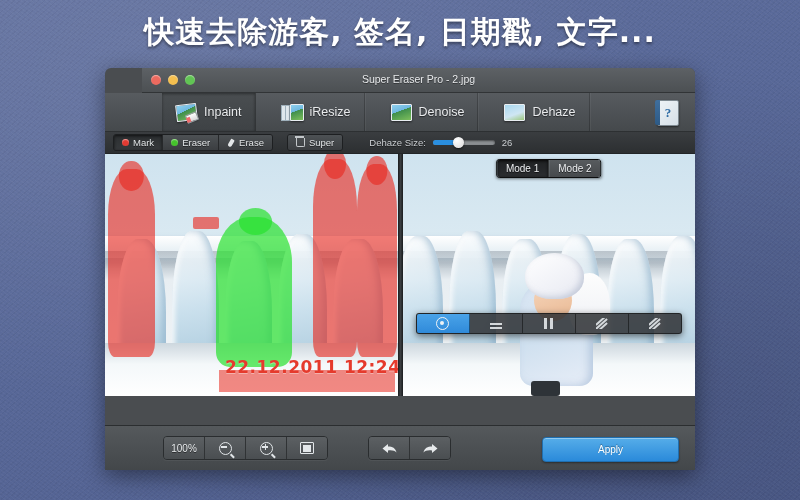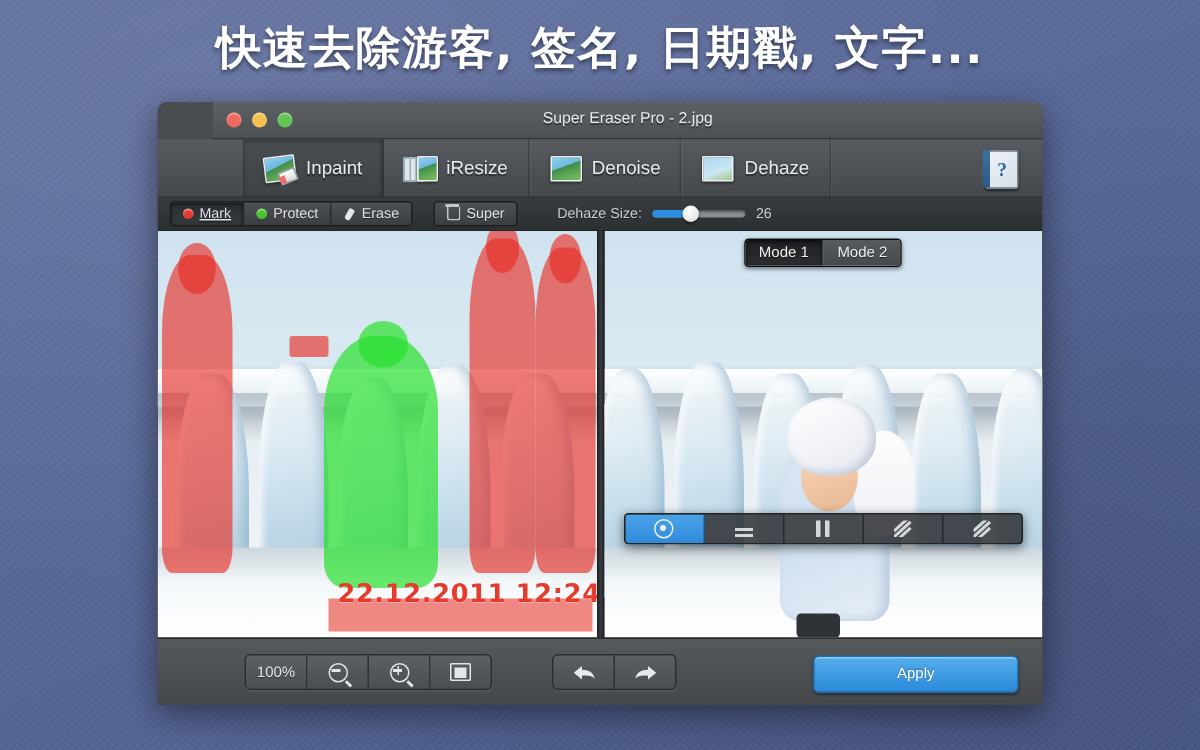--- a/index.html
+++ b/index.html
@@ -49,21 +49,21 @@
   .light{width:10px;height:10px;border-radius:50%;box-shadow:inset 0 1px 1px rgba(255,255,255,.45);}
   .l-red{background:#ec6a5f;} .l-yellow{background:#f4bf4f;} .l-green{background:#61c454;}
   #win-title{
     position:absolute;left:0;right:0;top:5px;text-align:center;
     font-size:10.5px;color:#e6e8ea;text-shadow:0 1px 0 rgba(0,0,0,.4);
   }
   
   #toolbar{
     height:38px;flex:0 0 38px;display:flex;align-items:stretch;
     background:linear-gradient(#575b5f,#45494c);
-    border-bottom:1px solid #2d3032;position:relative;
+    border-bottom:1px solid #2d3032;position:relative;gap:12px;
   }
   .tab{
     display:flex;align-items:center;gap:7px;padding:0 13px;cursor:default;
     color:#e8eaec;font-size:12.5px;text-shadow:0 1px 1px rgba(0,0,0,.55);
     border-right:1px solid rgba(0,0,0,.22);
     box-shadow:1px 0 0 rgba(255,255,255,.05);
   }
   .tab:first-child{margin-left:57px;}
   .tab.active{background:linear-gradient(#4a4e51,#3e4245);box-shadow:inset 0 1px 3px rgba(0,0,0,.4);}
   .ticon{width:22px;height:18px;position:relative;flex:0 0 22px;}
@@ -102,21 +102,21 @@
     background:linear-gradient(#3a3d40,#2c2f31);
     border-bottom:1px solid #222527;padding-left:8px;position:relative;
   }
   .seg{display:flex;border:1px solid #1d1f21;border-radius:3px;overflow:hidden;height:15px;}
   .seg .sb{
     display:flex;align-items:center;gap:4px;padding:0 8px;font-size:9.5px;color:#dfe2e4;
     background:linear-gradient(#4d5154,#3b3e41);border-right:1px solid #26282a;cursor:pointer;
     text-shadow:0 1px 0 rgba(0,0,0,.5);
   }
   .seg .sb:last-child{border-right:none;}
-  .seg .sb.on{background:linear-gradient(#2c2f31,#36393c);box-shadow:inset 0 1px 3px rgba(0,0,0,.65);text-decoration:underline;}
+  .seg .sb.on{background:linear-gradient(#2c2f31,#36393c);box-shadow:inset 0 1px 3px rgba(0,0,0,.65);}
   .dot{width:7px;height:7px;border-radius:50%;box-shadow:inset 0 1px 1px rgba(255,255,255,.5);}
   .dot.red{background:#e23a32;} .dot.green{background:#45c32c;}
   .pen{width:8px;height:8px;position:relative;}
   .pen:after{content:"";position:absolute;left:2px;top:0;width:4px;height:8px;background:#e4e7e9;
     transform:rotate(30deg);border-radius:1px 1px 2px 2px;}
   .trash{width:7px;height:8px;border:1px solid #c3c7ca;border-top:none;border-radius:0 0 2px 2px;position:relative;}
   .trash:before{content:"";position:absolute;left:-2px;top:-2px;width:9px;height:1.5px;background:#c3c7ca;}
   #clear-btn{margin-left:14px;}
   #marker-wrap{display:flex;align-items:center;gap:7px;margin-left:26px;}
   #marker-label{font-size:9.5px;color:#c9cdd0;text-shadow:0 1px 0 rgba(0,0,0,.5);}
@@ -206,21 +206,21 @@
   .ico-dash{width:12px;height:2px;background:#d4d8db;box-shadow:0 4px 0 #d4d8db;}
   .ico-pause{width:9px;height:11px;position:relative;}
   .ico-pause:before,.ico-pause:after{content:"";position:absolute;top:0;width:3px;height:11px;background:#d4d8db;}
   .ico-pause:before{left:0;} .ico-pause:after{right:0;}
   .ico-slash{width:12px;height:11px;position:relative;overflow:hidden;}
   .ico-slash i{position:absolute;width:15px;height:2px;background:#d4d8db;transform:rotate(-42deg);left:-2px;}
   .ico-slash i:nth-child(1){top:1px;} .ico-slash i:nth-child(2){top:5px;} .ico-slash i:nth-child(3){top:9px;}
   
   #bottombar{
     height:44px;flex:0 0 44px;display:flex;align-items:center;position:relative;
-    background:linear-gradient(#55595c,#43474a);border-top:1px solid #2b2e30;
+    background:linear-gradient(#55595c,#43474a);border-top:1px solid #2b2e30;margin-top:29px;
   }
   .btngrp{display:flex;border:1px solid #2a2d2f;border-radius:4px;overflow:hidden;height:22px;
     box-shadow:0 1px 1px rgba(255,255,255,.06);}
   .btngrp .bb{
     min-width:28px;padding:0 6px;display:flex;align-items:center;justify-content:center;
     background:linear-gradient(#5c6063,#4a4e51);border-right:1px solid #303335;cursor:pointer;
     color:#e6e9eb;font-size:10px;text-shadow:0 1px 0 rgba(0,0,0,.5);
   }
   .btngrp .bb:last-child{border-right:none;}
   #zoomgrp{margin-left:58px;}
@@ -294,21 +294,21 @@
   </div>
 
   <div id="optionsbar">
     <div class="seg">
       <div class="sb on">
         <span class="dot red"></span>
         <span>Mark</span>
       </div>
       <div class="sb">
         <span class="dot green"></span>
-        <span>Protect</span>
+        <span>Eraser</span>
       </div>
       <div class="sb">
         <span class="pen"></span>
         <span>Erase</span>
       </div>
     </div>
     <div class="seg" id="clear-btn">
       <div class="sb">
         <span class="trash"></span>
         <span>Super</span>

